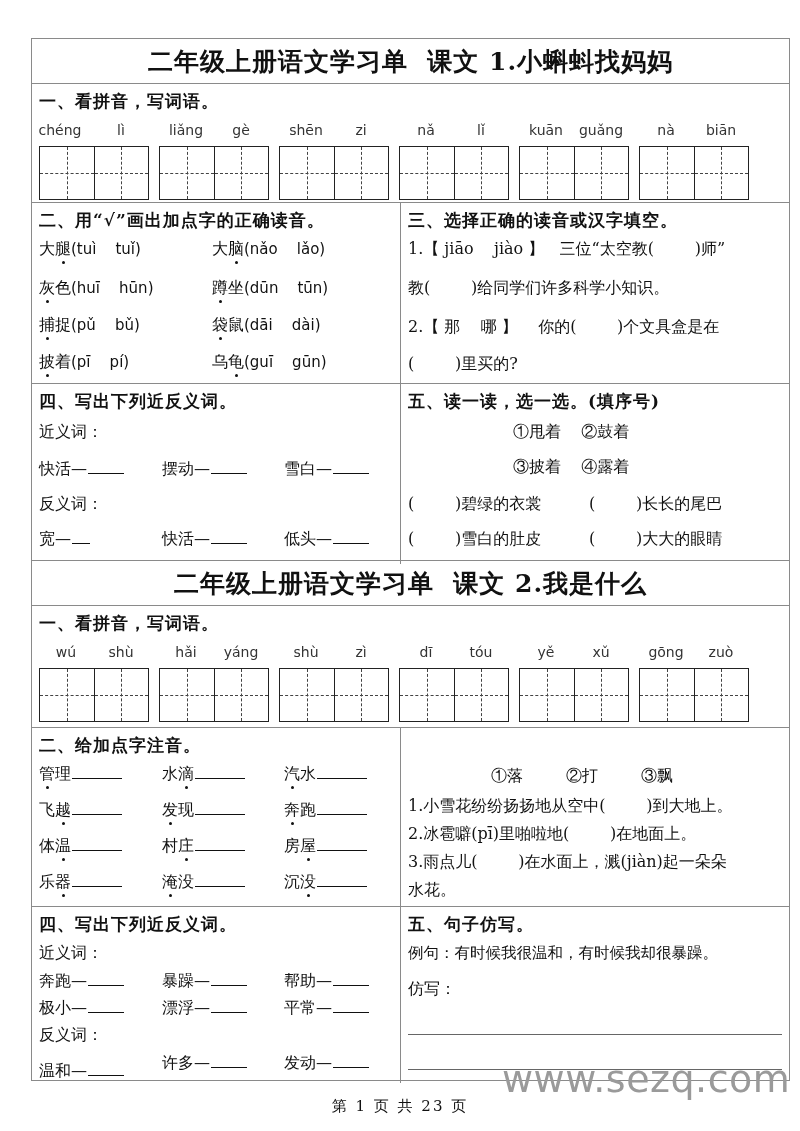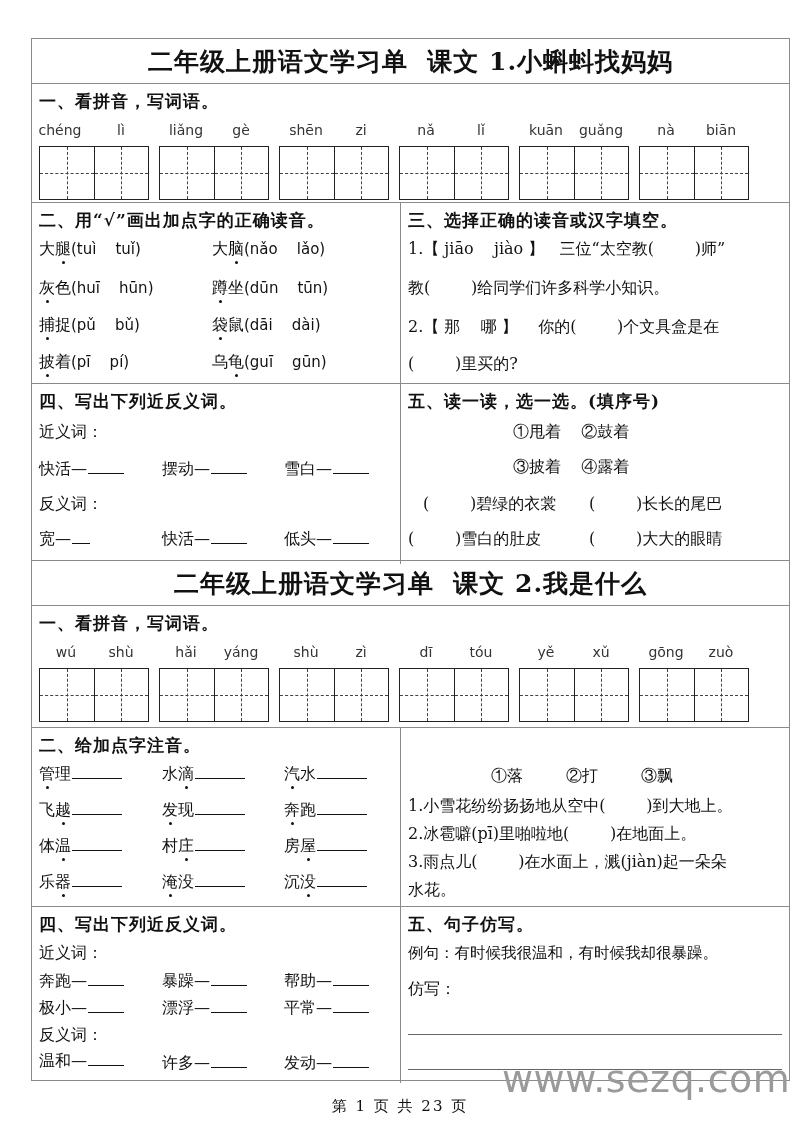--- a/index.html
+++ b/index.html
@@ -115,21 +115,21 @@
       <div class="item" style="left:252px; top:75px;"><span style="white-space: pre;">雪白—</span><span class="blank" style="width:36px;"></span></div>
       <div class="line" style="top: 110px; white-space: pre;">反义词：</div>
       <div class="item" style="left:7px; top:145px;"><span style="white-space: pre;">宽—</span><span class="blank" style="width:18px;"></span></div>
       <div class="item" style="left:130px; top:145px;"><span style="white-space: pre;">快活—</span><span class="blank" style="width:36px;"></span></div>
       <div class="item" style="left:252px; top:145px;"><span style="white-space: pre;">低头—</span><span class="blank" style="width:36px;"></span></div>
     </div>
     <div class="col right">
       <div class="sec-head" style="white-space: pre;">五、读一读，选一选。(填序号)</div>
       <div class="item" style="left: 112px; top: 38px; white-space: pre;">①甩着    ②鼓着</div>
       <div class="item" style="left: 112px; top: 73px; white-space: pre;">③披着    ④露着</div>
-      <div class="item" style="left: 22px; top: 110px; white-space: pre;">(        )碧绿的衣裳</div>
+      <div class="item" style="left: 7px; top: 110px; white-space: pre;">(        )碧绿的衣裳</div>
       <div class="item" style="left: 188px; top: 110px; white-space: pre;">(        )长长的尾巴</div>
       <div class="item" style="left: 7px; top: 145px; white-space: pre;">(        )雪白的肚皮</div>
       <div class="item" style="left: 188px; top: 145px; white-space: pre;">(        )大大的眼睛</div>
     </div>
   </div>
 </div>
 
 <div class="sheet" style="top:560px; height:521px;">
   <div class="title-row" style="white-space: pre;">二年级上册语文学习单  课文 2.我是什么</div>
 
@@ -210,21 +210,21 @@
     <div class="col left">
       <div class="sec-head" style="white-space: pre;">四、写出下列近反义词。</div>
       <div class="line" style="top: 36px; white-space: pre;">近义词：</div>
       <div class="item" style="left:7px; top:64px;"><span style="white-space: pre;">奔跑—</span><span class="blank" style="width:36px;"></span></div>
       <div class="item" style="left:130px; top:64px;"><span style="white-space: pre;">暴躁—</span><span class="blank" style="width:36px;"></span></div>
       <div class="item" style="left:252px; top:64px;"><span style="white-space: pre;">帮助—</span><span class="blank" style="width:36px;"></span></div>
       <div class="item" style="left:7px; top:91px;"><span style="white-space: pre;">极小—</span><span class="blank" style="width:36px;"></span></div>
       <div class="item" style="left:130px; top:91px;"><span style="white-space: pre;">漂浮—</span><span class="blank" style="width:36px;"></span></div>
       <div class="item" style="left:252px; top:91px;"><span style="white-space: pre;">平常—</span><span class="blank" style="width:36px;"></span></div>
       <div class="line" style="top: 118px; white-space: pre;">反义词：</div>
-      <div class="item" style="left:7px; top:144px;"><span style="white-space: pre;">温和—</span><span class="blank" style="width:36px;"></span></div>
+      <div class="item" style="left:7px; top:154px;"><span style="white-space: pre;">温和—</span><span class="blank" style="width:36px;"></span></div>
       <div class="item" style="left:130px; top:146px;"><span style="white-space: pre;">许多—</span><span class="blank" style="width:36px;"></span></div>
       <div class="item" style="left:252px; top:146px;"><span style="white-space: pre;">发动—</span><span class="blank" style="width:36px;"></span></div>
     </div>
     <div class="col right">
       <div class="sec-head" style="white-space: pre;">五、句子仿写。</div>
       <div class="line" style="top: 36px; font-size: 15.5px; white-space: pre;">例句：有时候我很温和，有时候我却很暴躁。</div>
       <div class="line" style="top: 72px; white-space: pre;">仿写：</div>
       <div class="write-line" style="top:127px;"></div>
       <div class="write-line" style="top:162px;"></div>
     </div>

